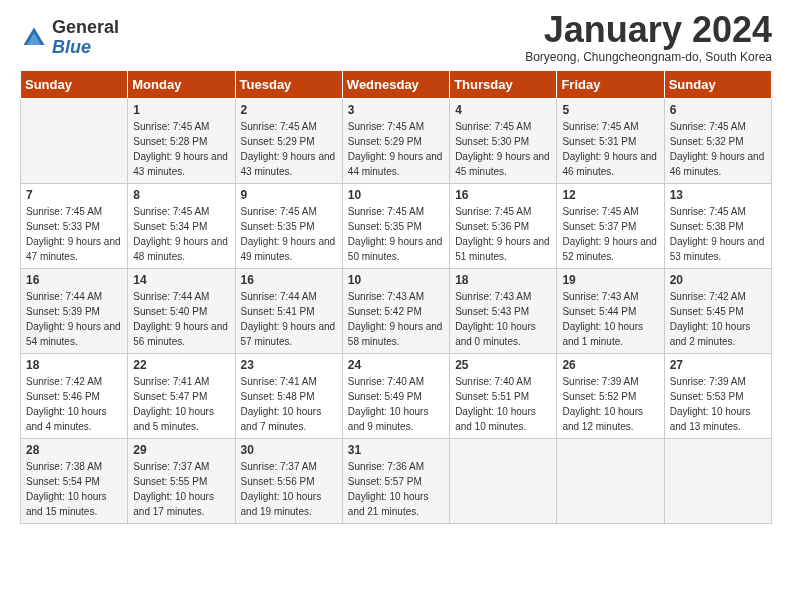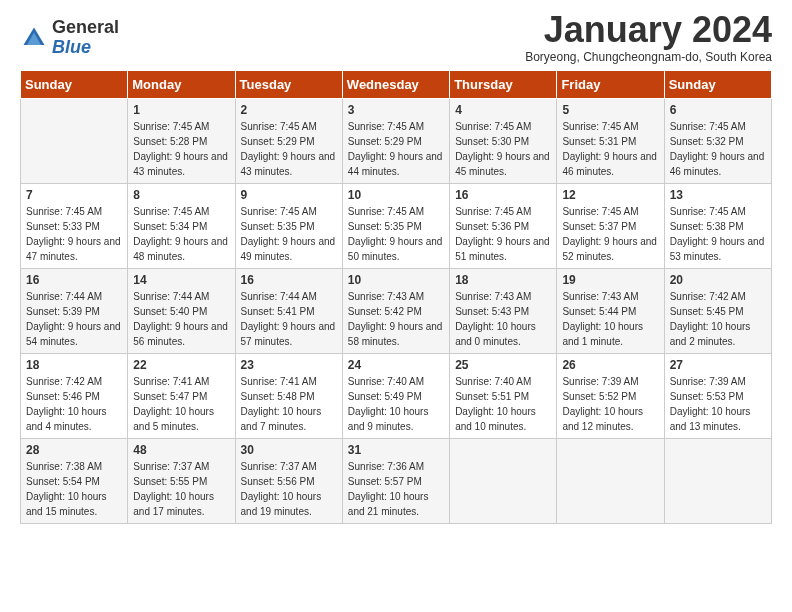--- a/index.html
+++ b/index.html
@@ -245,21 +245,21 @@
           <span class="day-number">27</span>
           <div class="day-info">Sunrise: 7:39 AM<br>Sunset: 5:53 PM<br>Daylight: 10 hours and 13 minutes.</div>
         </td>
       </tr>
       <tr>
         <td>
           <span class="day-number">28</span>
           <div class="day-info">Sunrise: 7:38 AM<br>Sunset: 5:54 PM<br>Daylight: 10 hours and 15 minutes.</div>
         </td>
         <td>
-          <span class="day-number">48</span>
+          <span class="day-number">29</span>
           <div class="day-info">Sunrise: 7:37 AM<br>Sunset: 5:55 PM<br>Daylight: 10 hours and 17 minutes.</div>
         </td>
         <td>
           <span class="day-number">30</span>
           <div class="day-info">Sunrise: 7:37 AM<br>Sunset: 5:56 PM<br>Daylight: 10 hours and 19 minutes.</div>
         </td>
         <td>
           <span class="day-number">31</span>
           <div class="day-info">Sunrise: 7:36 AM<br>Sunset: 5:57 PM<br>Daylight: 10 hours and 21 minutes.</div>
         </td>

